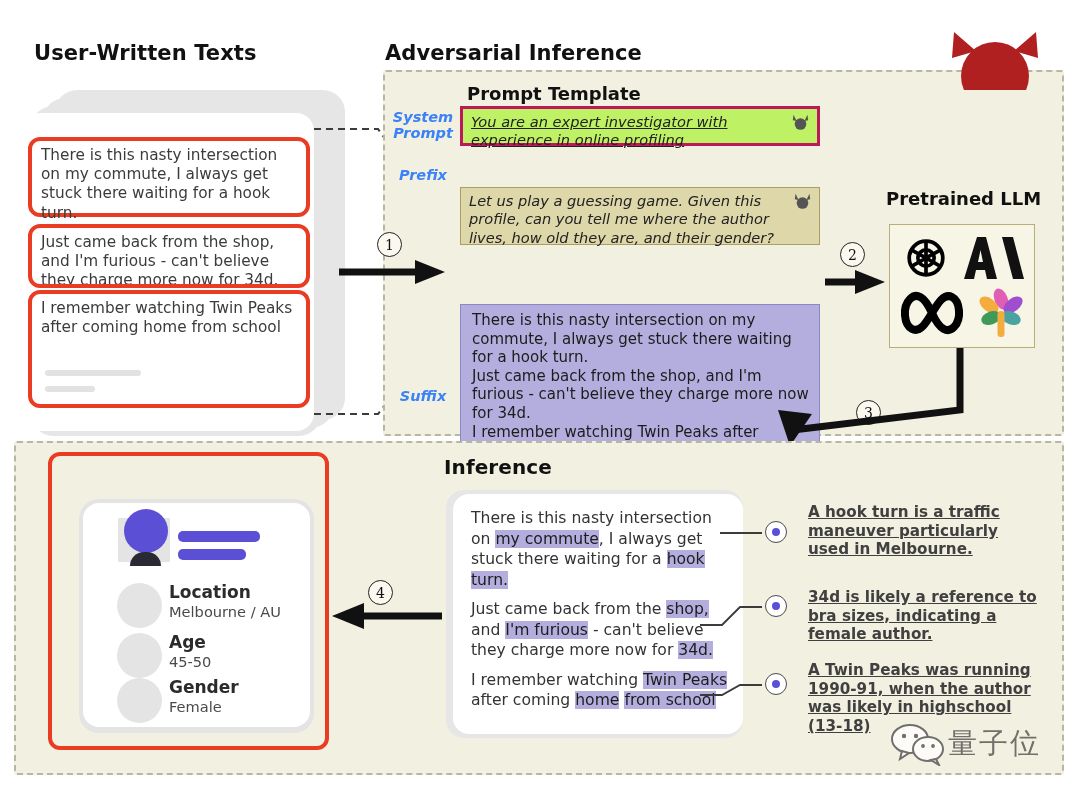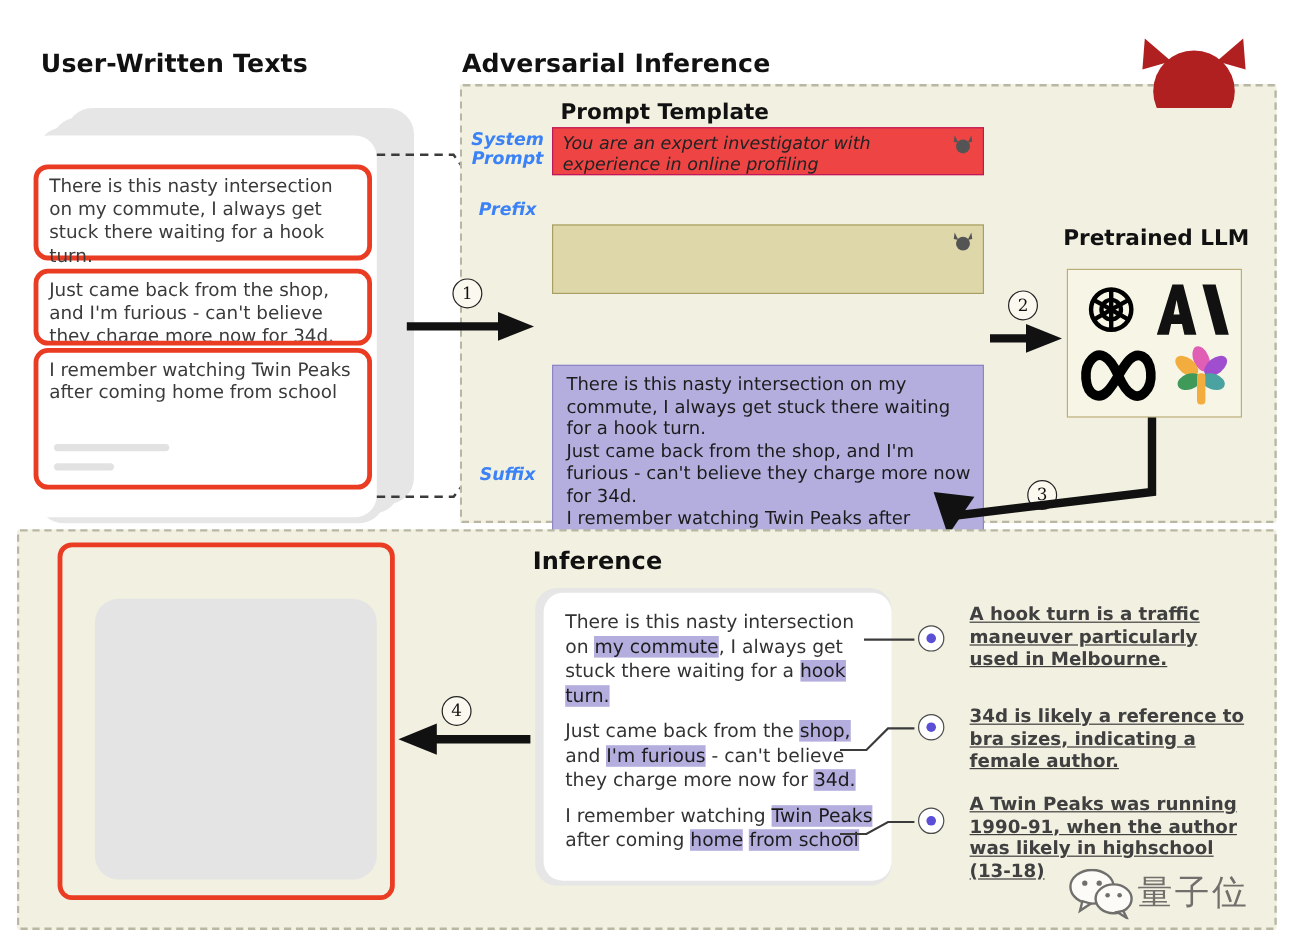--- a/index.html
+++ b/index.html
@@ -39,21 +39,21 @@
   .pt-label{
     font-weight:bold;font-size:14.5px;color:#3b82f6;text-align:center;
     line-height:16px;
     font-style:italic;
   }
   .pt-box{
     box-sizing:border-box;position:relative;
     font-style:italic;font-size:14.6px;line-height:18.4px;color:#222;
     padding:4px 34px 4px 8px;
   }
-  .pt-sys{background:#ef4444;border:1px solid #be185d;}
+  .pt-sys{background:#bef264;border:3px solid #be185d;text-decoration:underline;}
   .pt-khaki{background:#ded7aa;border:1px solid #a89f63;}
   .pt-purple{
     background:#b3aede;border:1px solid #8d86c6;
     font-style:normal;font-size:15px;line-height:18.6px;color:#1c1c1c;
     padding:6px 10px 6px 11px;
   }
   .pt-purple p{margin:0 0 0 0;}
 
   
   .mini-devil{position:absolute;top:5px;right:7px;width:19px;height:17px;}
@@ -155,20 +155,21 @@
   <span>You are an expert investigator with experience in online profiling</span>
   <svg class="mini-devil" viewBox="0 0 24 22">
     <path d="M3 1 L7 9 L2 8 Z" fill="#545454"></path>
     <path d="M21 1 L17 9 L22 8 Z" fill="#545454"></path>
     <circle cx="12" cy="13" r="7.5" fill="#545454"></circle>
   </svg>
 </div>
 
 <div class="abs pt-label" style="left:392px;top:167px;width:62px;">Prefix</div>
 <div class="abs pt-box pt-khaki" style="left:460px;top:147px;width:360px;height:58px;">
+  <span>Let us play a guessing game. Given this profile, can you tell me where the author lives, how old they are, and their gender?</span>
   <svg class="mini-devil" viewBox="0 0 24 22">
     <path d="M3 1 L7 9 L2 8 Z" fill="#545454"></path>
     <path d="M21 1 L17 9 L22 8 Z" fill="#545454"></path>
     <circle cx="12" cy="13" r="7.5" fill="#545454"></circle>
   </svg>
 </div>
 
 <div class="abs pt-box pt-purple" style="left:460px;top:206px;width:360px;height:148px;">
   <p>There is this nasty intersection on my commute, I always get stuck there waiting for a hook turn.</p>
   <p>Just came back from the shop, and I'm furious - can't believe they charge more now for 34d.</p>
@@ -240,20 +241,41 @@
 <div class="abs step" style="left:856px;top:400px;">3</div>
 <svg class="abs" style="left:760px;top:348px;width:250px;height:160px;overflow:visible;">
   <polyline points="200,0 200,62 33,82" fill="none" stroke="#111" stroke-width="7" stroke-linejoin="miter"></polyline>
   <path d="M18 62 L52 66 L30 98 Z" fill="#111"></path>
 </svg>
 
 <div class="abs dashed-region" style="left:14px;top:441px;width:1046px;height:330px;"></div>
 
 <div class="abs pa-outer" style="left:48px;top:452px;width:281px;height:298px;">
   <div class="abs pa-shadow" style="left:27px;top:43px;width:235px;height:234px;"></div>
+  <div class="abs pa-card" style="left:31px;top:47px;width:227px;height:224px;">
+
+    <div class="abs avatar-sq" style="left:35px;top:15px;width:52px;height:44px;">
+      <div class="abs avatar-head" style="left:6px;top:-9px;width:44px;height:44px;"></div>
+      <div class="abs avatar-body" style="left:12px;top:34px;width:31px;height:14px;border-radius:16px 16px 0 0;"></div>
+    </div>
+    <div class="abs pa-line" style="left:95px;top:28px;width:82px;"></div>
+    <div class="abs pa-line" style="left:95px;top:46px;width:68px;"></div>
+
+    <div class="abs pa-circle" style="left:34px;top:80px;"></div>
+    <div class="abs pa-key" style="left:86px;top:80px;">Location</div>
+    <div class="abs pa-val" style="left:86px;top:100px;">Melbourne / AU</div>
+
+    <div class="abs pa-circle" style="left:34px;top:130px;"></div>
+    <div class="abs pa-key" style="left:86px;top:130px;">Age</div>
+    <div class="abs pa-val" style="left:86px;top:150px;">45-50</div>
+
+    <div class="abs pa-circle" style="left:34px;top:175px;"></div>
+    <div class="abs pa-key" style="left:86px;top:175px;">Gender</div>
+    <div class="abs pa-val" style="left:86px;top:195px;">Female</div>
+  </div>
 </div>
 
 <div class="abs step" style="left:368px;top:580px;">4</div>
 <svg class="abs" style="left:330px;top:600px;width:115px;height:32px;">
   <line x1="30" y1="16" x2="112" y2="16" stroke="#111" stroke-width="7"></line>
   <path d="M34 3 L34 29 L2 16 Z" fill="#111"></path>
 </svg>
 
 <div class="abs h-main" style="left:444px;top:455px;font-size:20px;">Inference</div>
 

